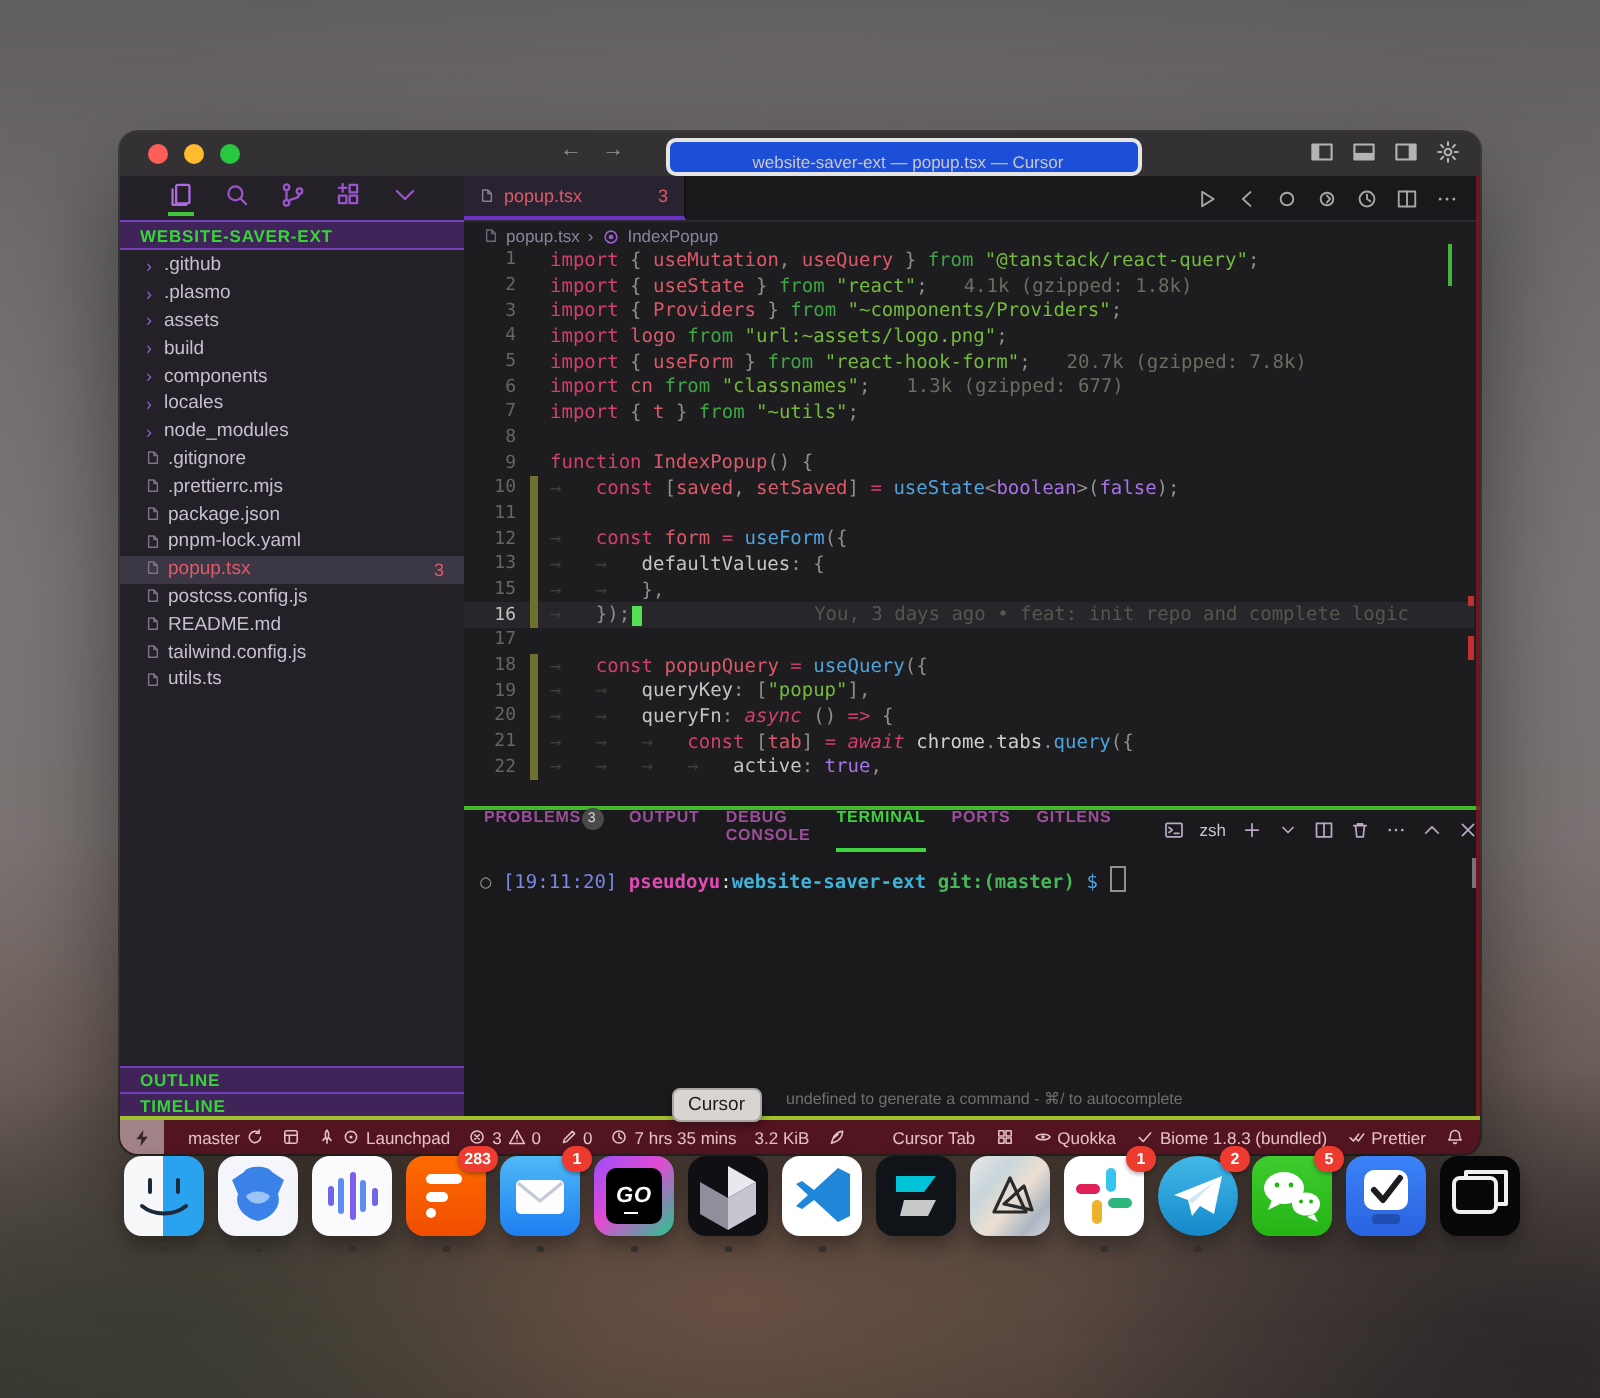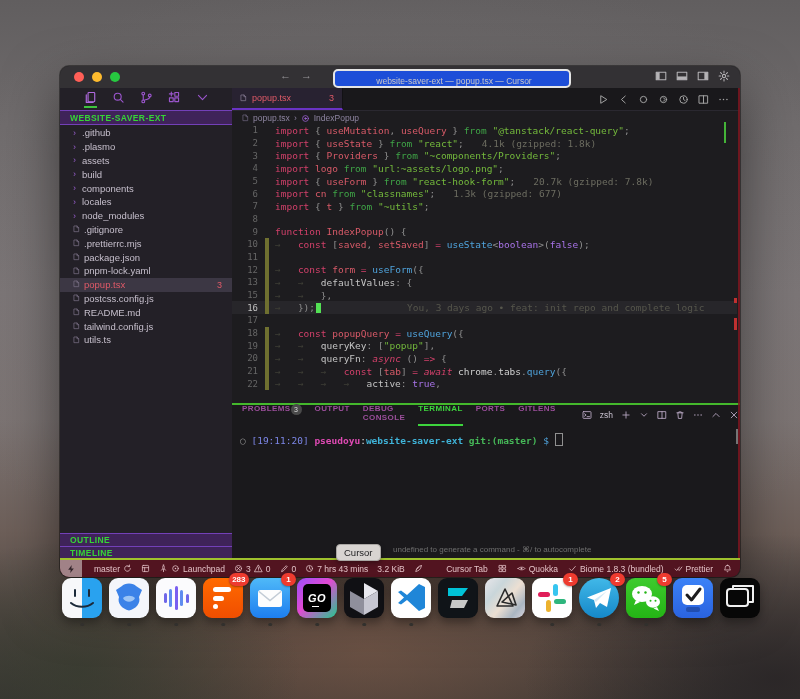--- a/index.html
+++ b/index.html
@@ -585,21 +585,21 @@
             </span>
             <span>0</span>
           </span>
           <span class="sb-item">
             <span class="i">
               <svg viewBox="0 0 16 16" fill="none" stroke="currentColor" stroke-width="1.4" stroke-linecap="round" stroke-linejoin="round">
                 <circle cx="8" cy="8" r="5.4"></circle>
                 <path d="M8 4.8 V8 L10.4 9.6"></path>
               </svg>
             </span>
-            <span>7 hrs 43 mins</span>
+            <span>7 hrs 35 mins</span>
           </span>
           <span class="sb-item">
             <span>3.2 KiB</span>
           </span>
           <span class="sb-item">
             <span class="i">
               <svg viewBox="0 0 16 16" fill="none" stroke="currentColor" stroke-width="1.4" stroke-linecap="round" stroke-linejoin="round">
                 <path d="M13 3 C9 3 5.5 6 4.3 9.8 L3 13.5 L6.5 12.2 C10.3 11 13 7 13 3 Z M4.3 9.8 L9 5.5"></path>
               </svg>
             </span>

